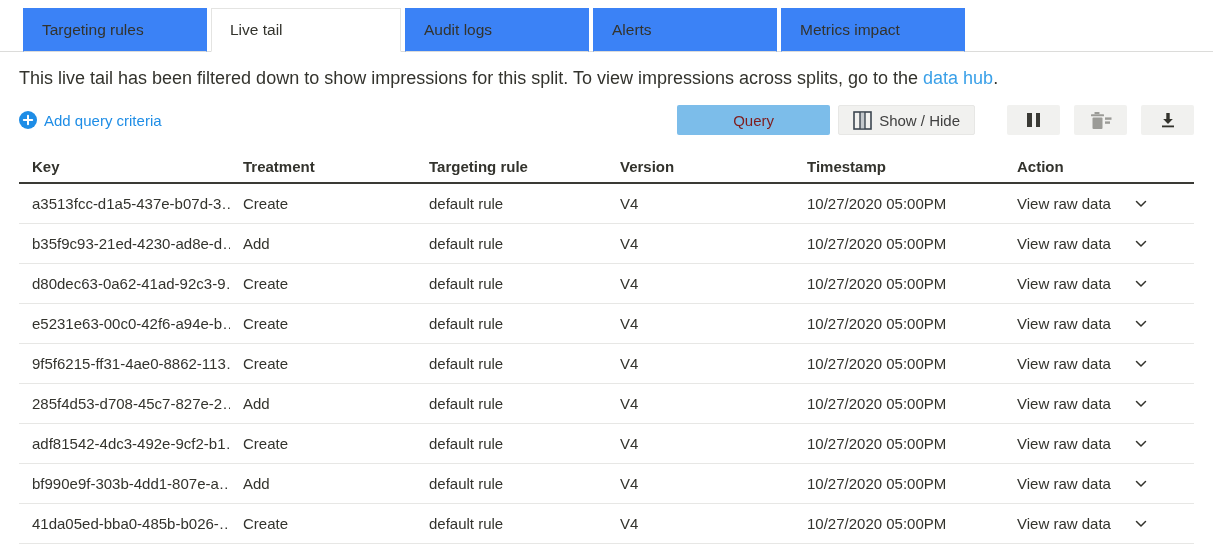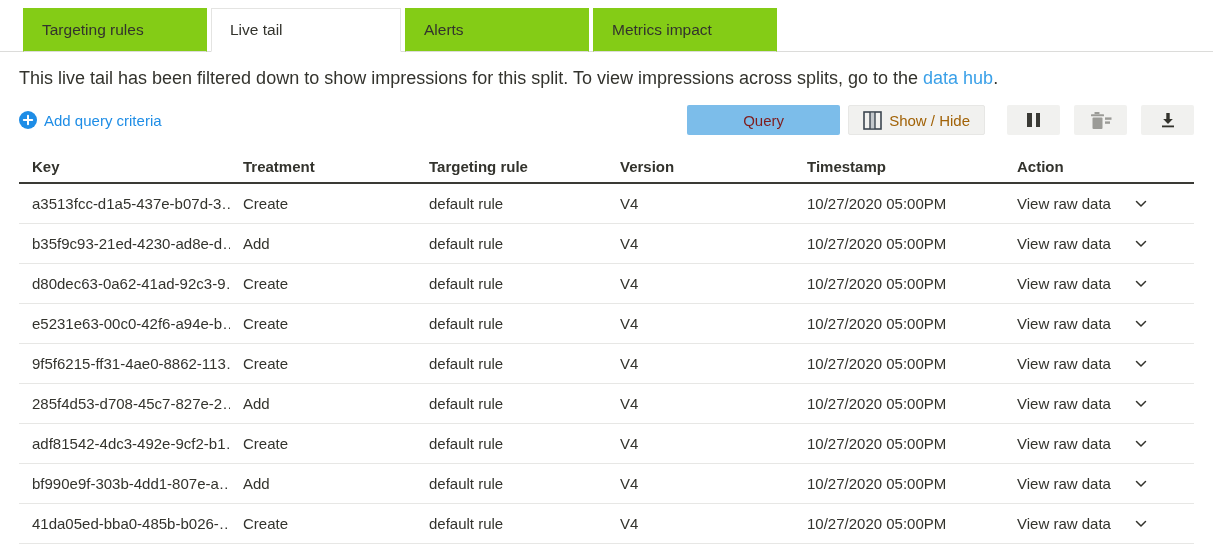--- a/index.html
+++ b/index.html
@@ -16,21 +16,21 @@
     display: flex;
     align-items: flex-end;
     padding: 8px 0 0 23px;
     border-bottom: 1px solid #dcdcda;
   }
   .tab {
     width: 184px;
     height: 44px;
     margin-right: 4px;
     margin-bottom: -1px;
-    background: #84cc16;
+    background: #3b82f6;
     border: 1px solid transparent;
     border-bottom: 1px solid #dcdcda;
     display: flex;
     align-items: center;
     padding-left: 18px;
     font-size: 15.5px;
     color: #33332d;
     cursor: pointer;
   }
   .tab.active {
@@ -85,24 +85,24 @@
     justify-content: center;
   }
   .btn-query {
     width: 153px;
     background: #7cbdea;
     color: #7f1d1d;
     margin-right: 8px;
   }
   .btn-showhide {
     background: #f1f1ef;
-    color: #a16207;
+    color: #404040;
     padding: 0 14px;
     gap: 7px;
-    margin-right: 8px;
+    margin-right: 18px;
     border: 1px solid #e7e7e5;
   }
   .btn-icon {
     width: 53px;
     background: #f1f1ef;
     margin-left: 14px;
   }
 
   
   .table {
@@ -143,20 +143,23 @@
 <div class="tabbar">
 
     <div class="tab">
       <span>Targeting rules</span>
     </div>
 
     <div class="tab active">
       <span>Live tail</span>
     </div>
 
+    <div class="tab">
+      <span>Audit logs</span>
+    </div>
 
     <div class="tab">
       <span>Alerts</span>
     </div>
 
     <div class="tab">
       <span>Metrics impact</span>
     </div>
   </div>
 

